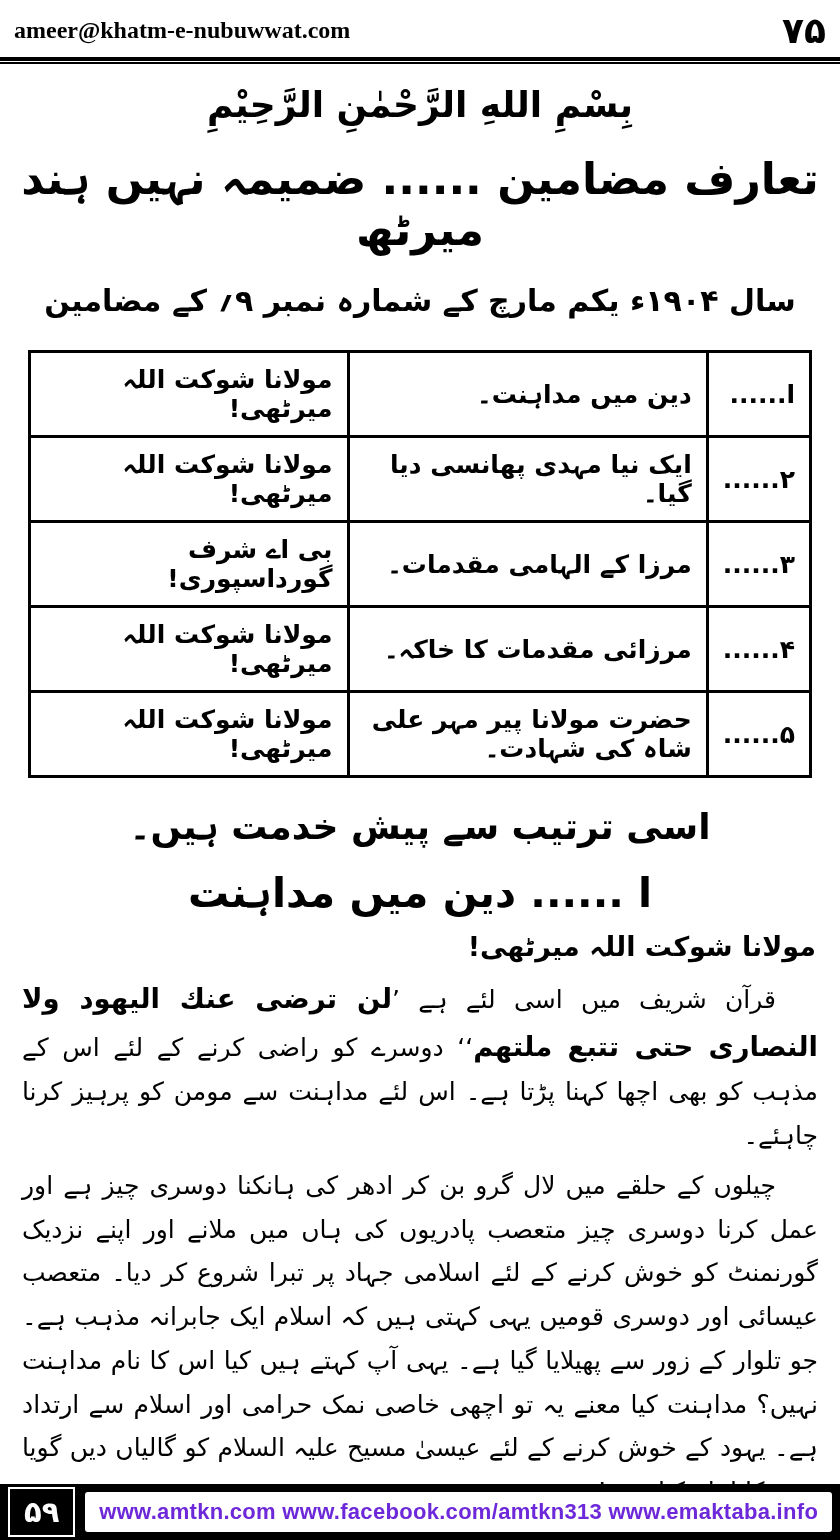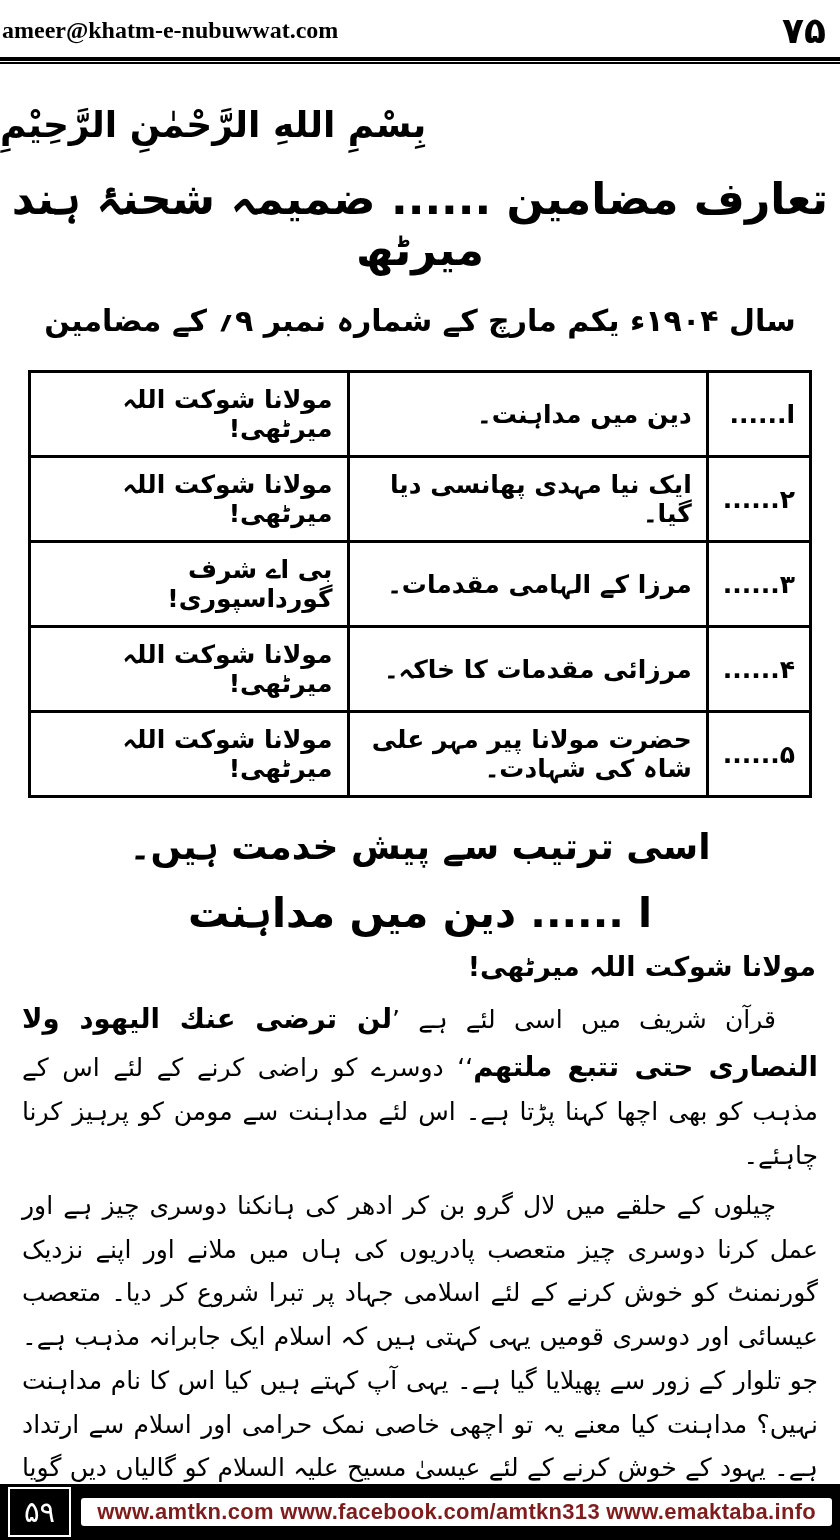--- a/index.html
+++ b/index.html
@@ -13,21 +13,21 @@
     color: #000000;
     font-family: "DejaVu Sans", sans-serif;
     overflow: hidden;
   }
 
   
   .header {
     display: flex;
     align-items: center;
     justify-content: space-between;
-    padding: 10px 14px 4px 2px;
+    padding: 10px 14px 4px 14px;
   }
   .email {
     font-family: "Liberation Serif", serif;
     font-weight: bold;
     font-size: 24px;
     direction: ltr;
   }
   .page-num-top {
     font-size: 36px;
     font-weight: bold;
@@ -40,24 +40,24 @@
   .double-rule {
     margin: 2px 0 0 0;
     height: 7px;
     border-top: 4px solid #000;
     border-bottom: 2px solid #000;
   }
 
   
   .bismillah {
     direction: rtl;
-    text-align: left;
+    text-align: center;
     font-size: 36px;
     font-weight: bold;
-    margin-top: 40px;
+    margin-top: 20px;
   }
   .title {
     direction: rtl;
     text-align: center;
     font-size: 44px;
     font-weight: bold;
     margin: 28px 0 0 0;
   }
   .subtitle {
     direction: rtl;
@@ -134,31 +134,31 @@
     height: 56px;
     background: #000000;
     display: flex;
     align-items: center;
     gap: 10px;
     padding: 7px 8px 7px 8px;
   }
   .footer-page {
     color: #ffffff;
     font-size: 29px;
-    font-weight: normal;
+    font-weight: bold;
     border: 2px solid #ffffff;
     padding: 4px 14px;
     line-height: 38px;
     direction: rtl;
   }
   .footer-links {
     flex: 1;
-    height: 28px;
+    height: 40px;
     background: #ffffff;
-    color: #7f1d1d;
+    color: #6d28d9;
     font-family: "Liberation Sans", sans-serif;
     font-weight: bold;
     font-size: 22px;
     display: flex;
     align-items: center;
     justify-content: center;
     border-radius: 3px;
     letter-spacing: 0.3px;
     direction: ltr;
     white-space: nowrap;
@@ -170,21 +170,21 @@
 <div class="page">
 
   <header class="header">
     <div class="email">ameer@khatm-e-nubuwwat.com</div>
     <div class="page-num-top">۷۵</div>
   </header>
   <div class="double-rule"></div>
 
   <div class="bismillah">بِسْمِ اللهِ الرَّحْمٰنِ الرَّحِيْمِ</div>
 
-  <h1 class="title">تعارف مضامین ...... ضمیمہ شحنۂ ہند میرٹھ</h1>
+  <h1 class="title">تعارف مضامین ...... ضمیمہ نہیں ہند میرٹھ</h1>
 
   <h2 class="subtitle">سال ۱۹۰۴ء یکم مارچ کے شمارہ نمبر ۹؍ کے مضامین</h2>
 
   <table class="contents">
     <tbody>
       <tr>
         <td class="col-serial">ا......</td>
         <td class="col-title">دین میں مداہنت۔</td>
         <td class="col-author">مولانا شوکت اللہ میرٹھی!</td>
       </tr>

